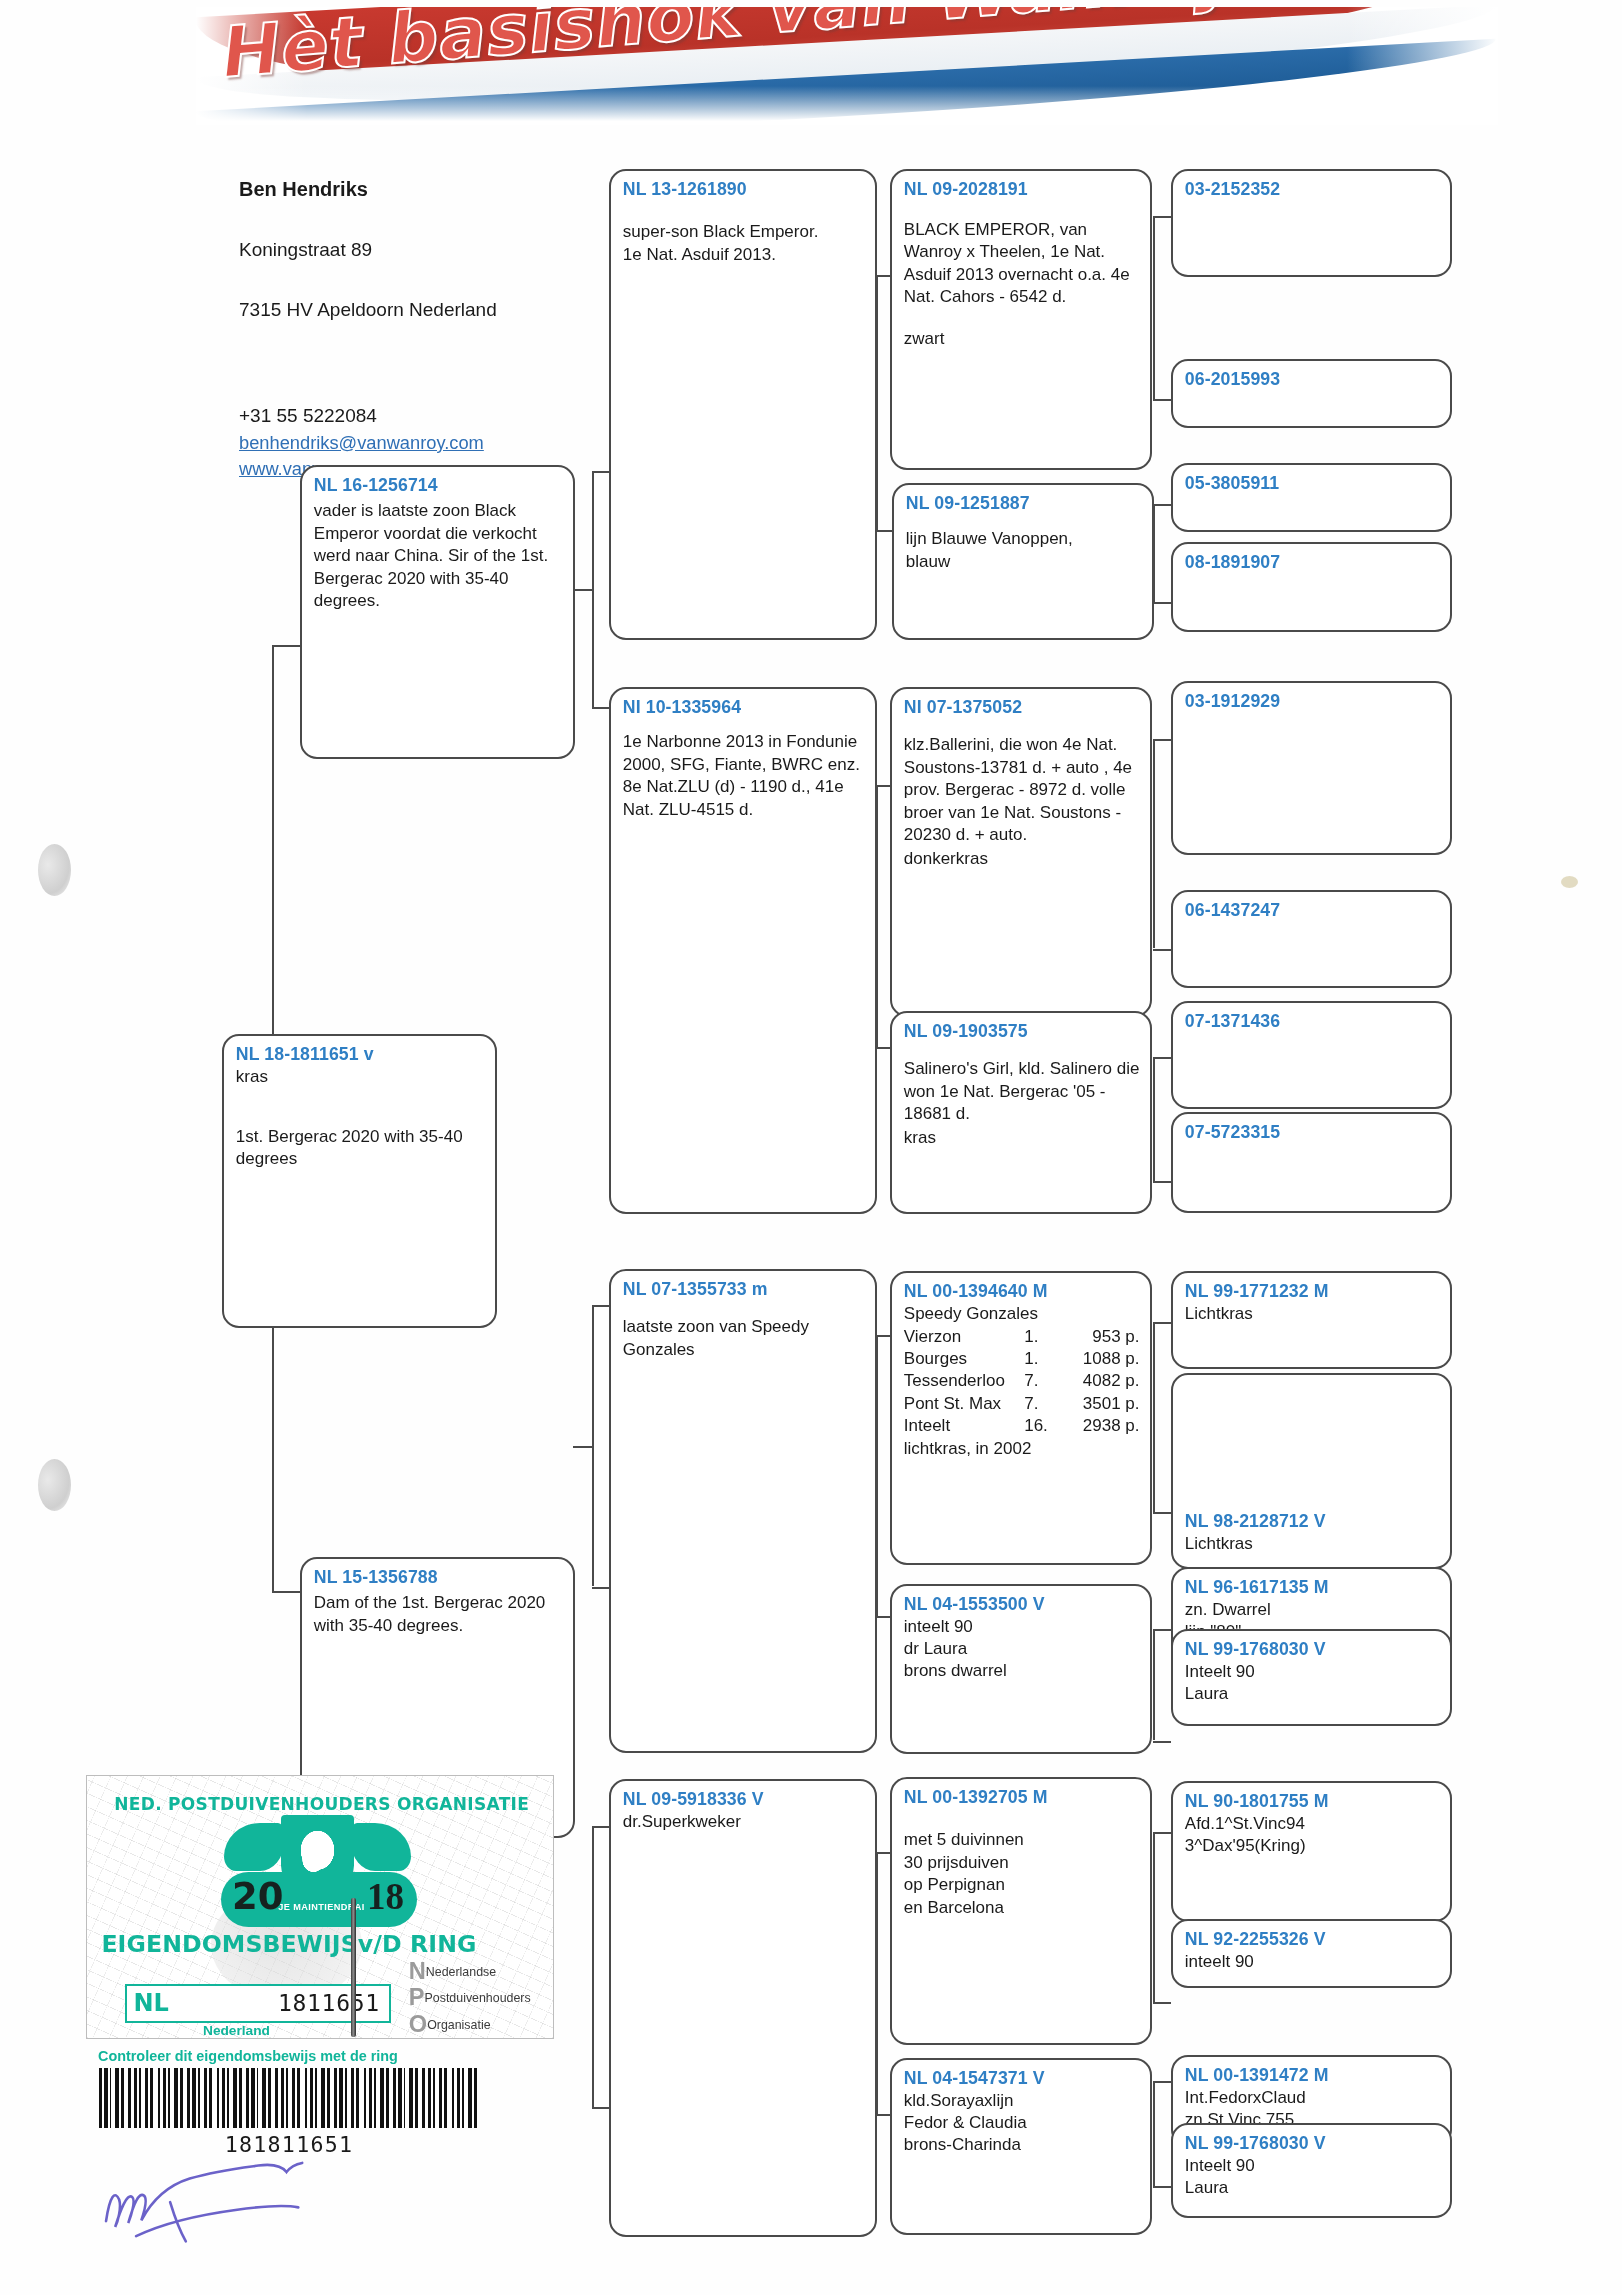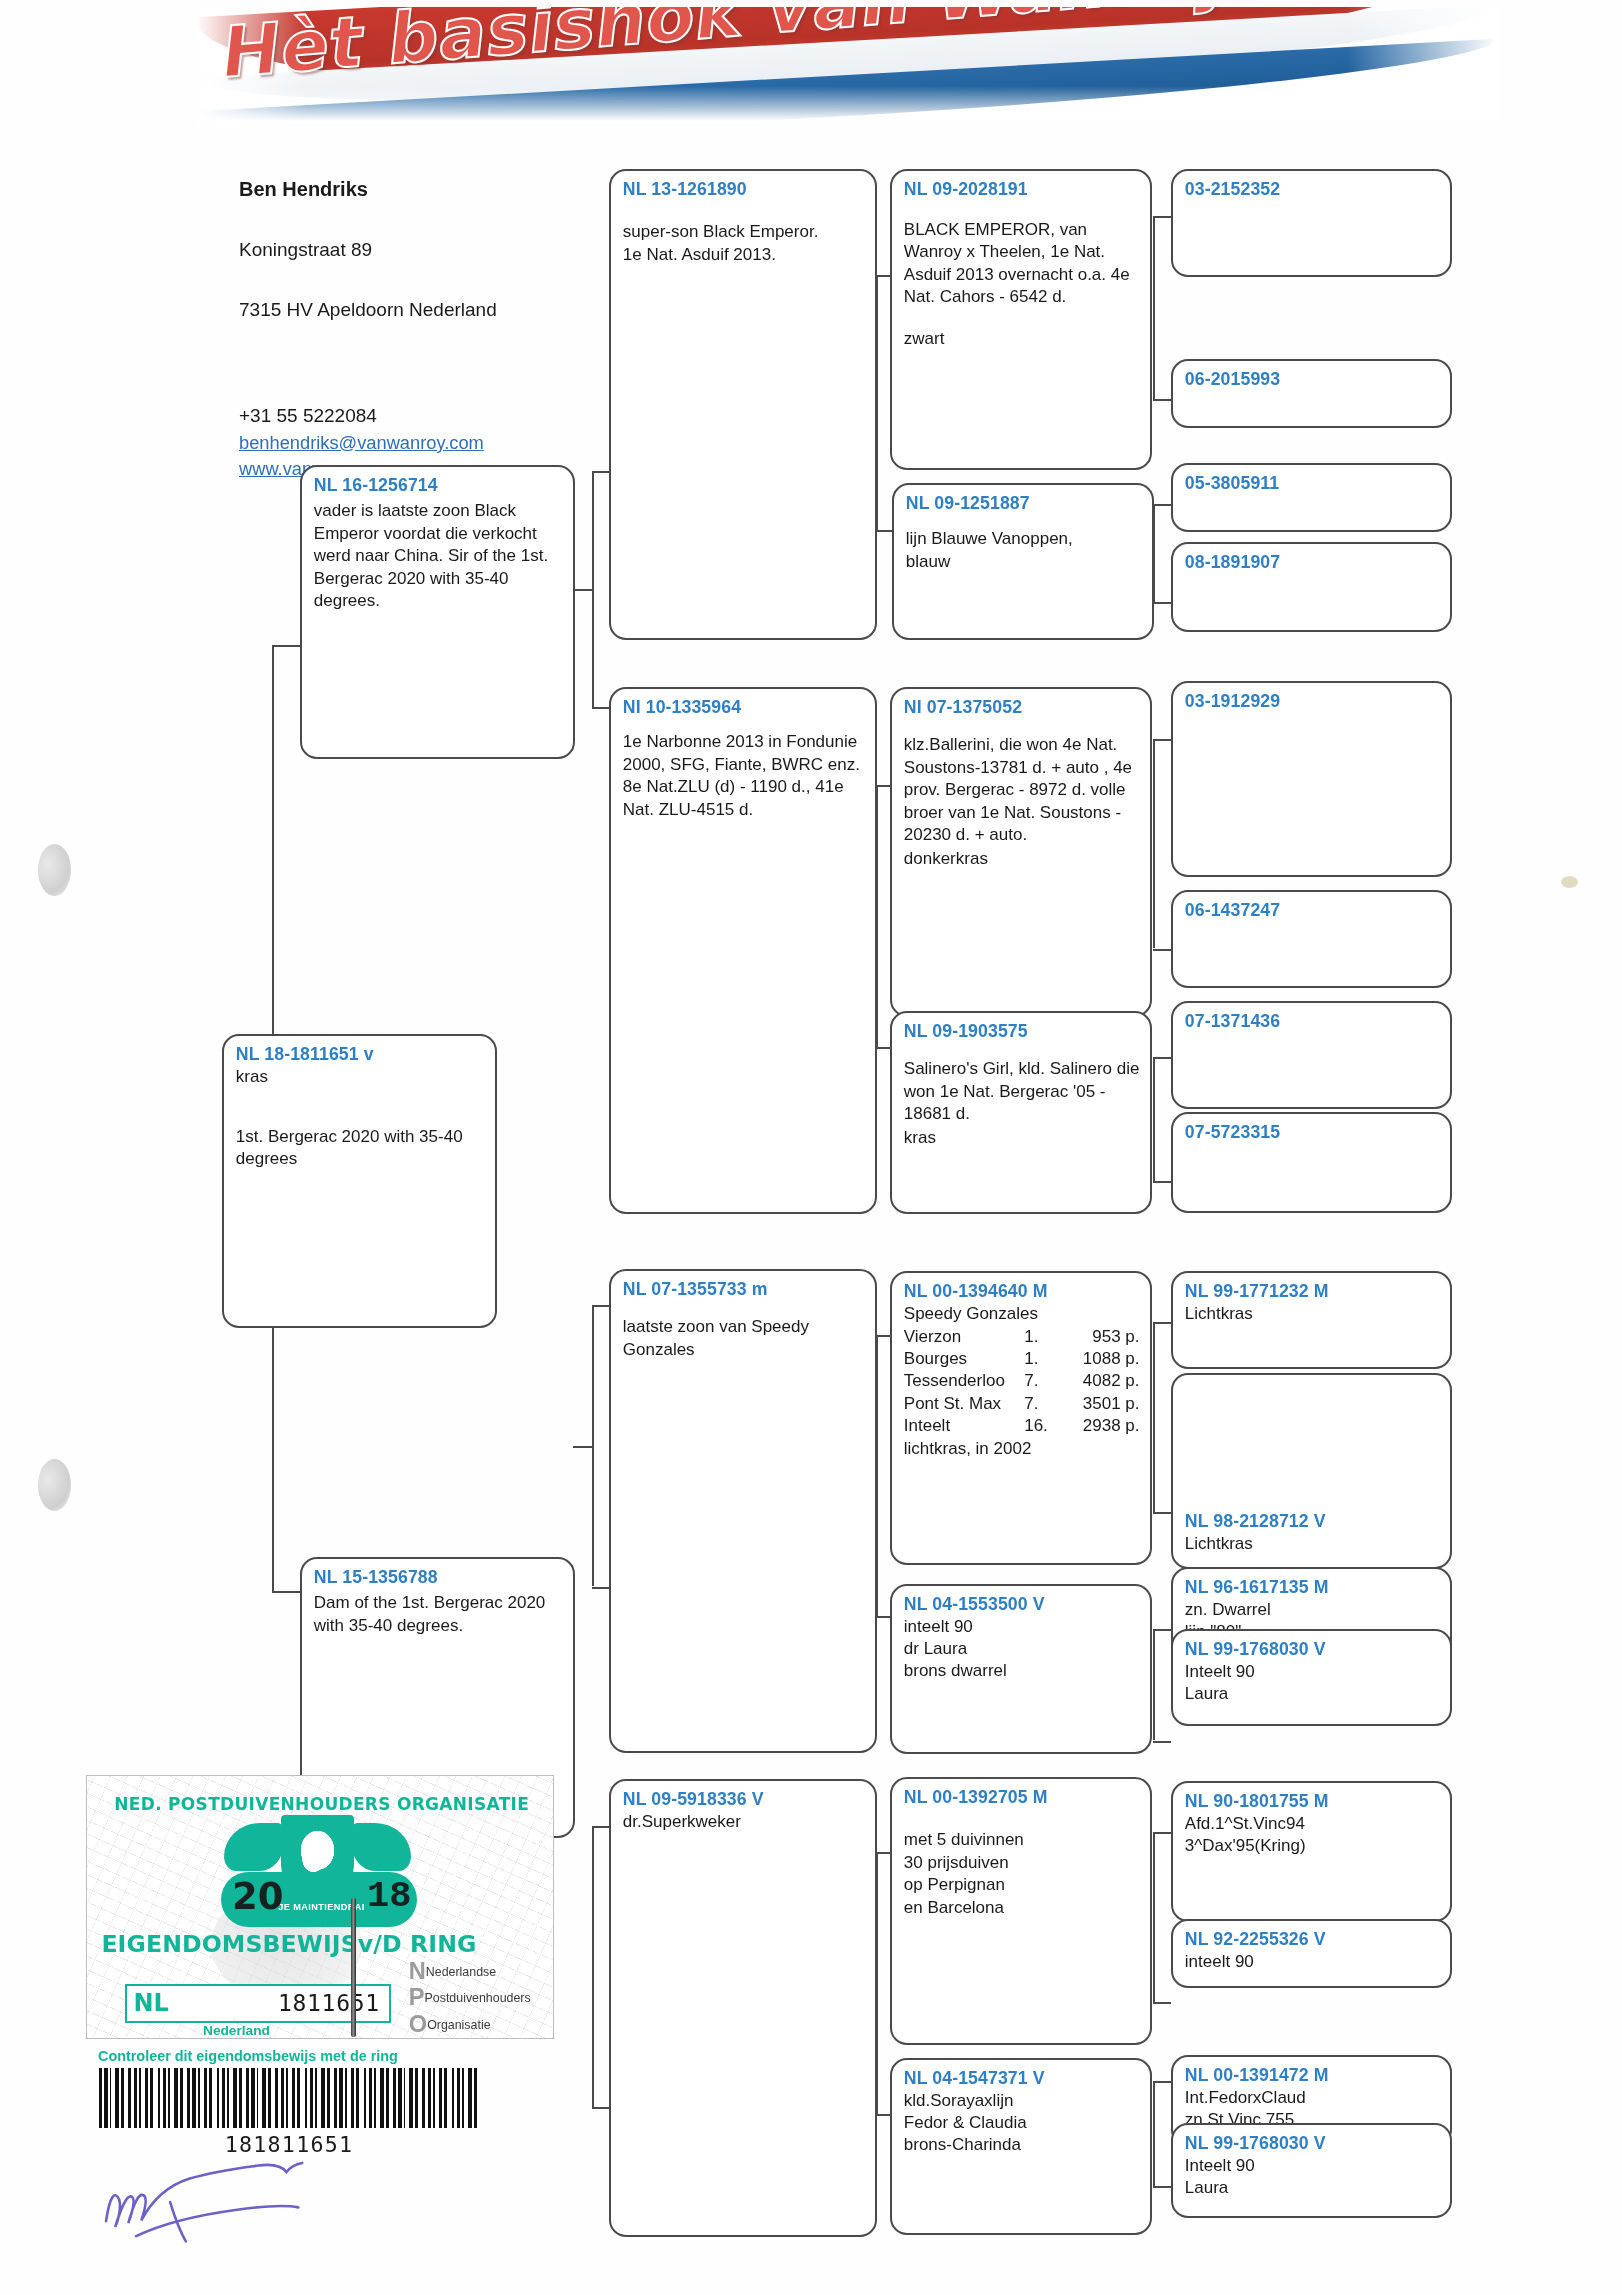--- a/index.html
+++ b/index.html
@@ -80,21 +80,21 @@
     background:radial-gradient(ellipse at 50% 45%,#fff 0 46%,rgba(255,255,255,0) 47%),
                radial-gradient(ellipse at 42% 62%,#fff 0 26%,rgba(255,255,255,0) 27%);}
   .cert .wing{position:absolute;top:47px;width:60px;height:48px;background:#11b59a;}
   .cert .wingL{left:137px;border-radius:60% 10% 40% 20%/70% 20% 60% 30%;}
   .cert .wingR{left:264px;border-radius:10% 60% 20% 40%/20% 70% 30% 60%;}
   .cert .yearbar{position:absolute;left:134px;top:96px;width:196px;height:55px;
     background:#11b59a;border-radius:27.5px;}
   .cert .yL{position:absolute;left:145px;top:99px;font-size:37px;font-weight:bold;color:#16221f;
     font-family:"DejaVu Sans",sans-serif;}
   .cert .yR{position:absolute;left:280px;top:99px;font-size:37px;font-weight:bold;color:#16221f;
-    font-family:Liberation Mono, monospace;}
+    font-family:Liberation Serif, serif;}
   .cert .motto{position:absolute;left:169px;top:126px;width:131px;text-align:center;
     font-size:9.2px;font-weight:bold;color:#fff;letter-spacing:0.4px;}
   .cert .eig{position:absolute;left:14.4px;top:154px;width:406px;
     font-size:23.6px;font-weight:bold;color:#11b59a;letter-spacing:0.1px;white-space:nowrap;
     font-family:"DejaVu Sans",sans-serif;}
   .cert .npoL{position:absolute;right:9.2px;top:182px;width:135px;line-height:1.12;}
   .cert .npoL div{font-size:12.4px;color:#3b3b3b;}
   .cert .npoL b{font-size:23.6px;color:#9b9b9b;font-weight:bold;vertical-align:-2.6px;}
   .cert .ringbox{position:absolute;left:38px;top:208px;width:262px;height:35px;
     border:2px solid #11b59a;background:#fff;}
@@ -307,21 +307,21 @@
   <div class="box" style="left:1171px;top:359px;width:281px;height:69px;">
     <div class="ring">06-2015993</div>
   </div>
   <div class="box" style="left:1171px;top:463px;width:281px;height:69px;">
     <div class="ring">05-3805911</div>
   </div>
   <div class="box" style="left:1171px;top:542px;width:281px;height:90px;">
     <div class="ring">08-1891907</div>
   </div>
 
-  <div class="box" style="left:1171px;top:681px;width:281px;height:196px;">
+  <div class="box" style="left:1171px;top:681px;width:281px;height:174px;">
     <div class="ring">03-1912929</div>
   </div>
   <div class="box" style="left:1171px;top:890px;width:281px;height:98px;">
     <div class="ring">06-1437247</div>
   </div>
   <div class="box" style="left:1171px;top:1001px;width:281px;height:108px;">
     <div class="ring">07-1371436</div>
   </div>
   <div class="box" style="left:1171px;top:1112px;width:281px;height:101px;">
     <div class="ring">07-5723315</div>

